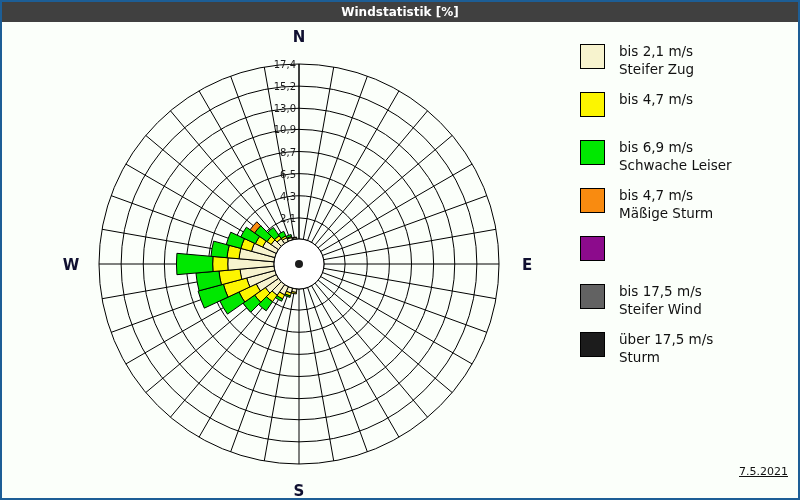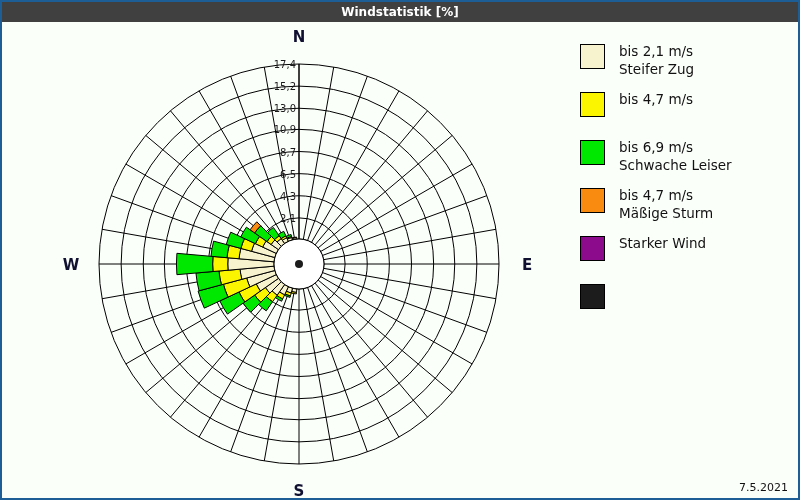--- a/index.html
+++ b/index.html
@@ -40,22 +40,22 @@
     box-sizing:border-box;
     margin-right:14px;
     flex:0 0 auto;
     margin-top:2px;
   }
   .legend-text{
     font-size:13.5px;color:#111111;line-height:1.37;
   }
   .legend-text div{white-space:nowrap;}
   #datestamp{
-    position:absolute;right:10px;bottom:4px;
-    font-size:11px;color:#111111;
+    position:absolute;right:10px;bottom:20px;
+    font-size:11px;color:#111111;text-decoration:underline;
   }
   text{font-family:"DejaVu Sans","Liberation Sans",sans-serif;}
   .tick-lbl{font-size:10px;fill:#1a1a1a;}
   .compass-lbl{font-size:15px;font-weight:bold;fill:#101030;}
 </style>
 </head>
 <body>
 
 <div id="app">
 
@@ -212,23 +212,33 @@
       <div class="legend-row">
         <div class="swatch" style="background: rgb(249, 139, 16);"></div>
         <div class="legend-text">
           <div>bis 4,7 m/s</div>
           <div>Mäßige Sturm</div>
         </div>
       </div>
       <div class="legend-row">
         <div class="swatch" style="background: rgb(140, 11, 140);"></div>
         <div class="legend-text">
-          <div>Starker Wind</div>
+        </div>
+      </div>
+      <div class="legend-row">
+        <div class="swatch" style="background: rgb(98, 98, 98);"></div>
+        <div class="legend-text">
+          <div>bis 17,5 m/s</div>
+          <div>Steifer Wind</div>
         </div>
       </div>
       <div class="legend-row">
         <div class="swatch" style="background: rgb(28, 28, 28);"></div>
+        <div class="legend-text">
+          <div>über 17,5 m/s</div>
+          <div>Sturm</div>
+        </div>
       </div>
     </div>
 
   <div id="datestamp">7.5.2021</div>
 
 </div>
 
 </body></html>

